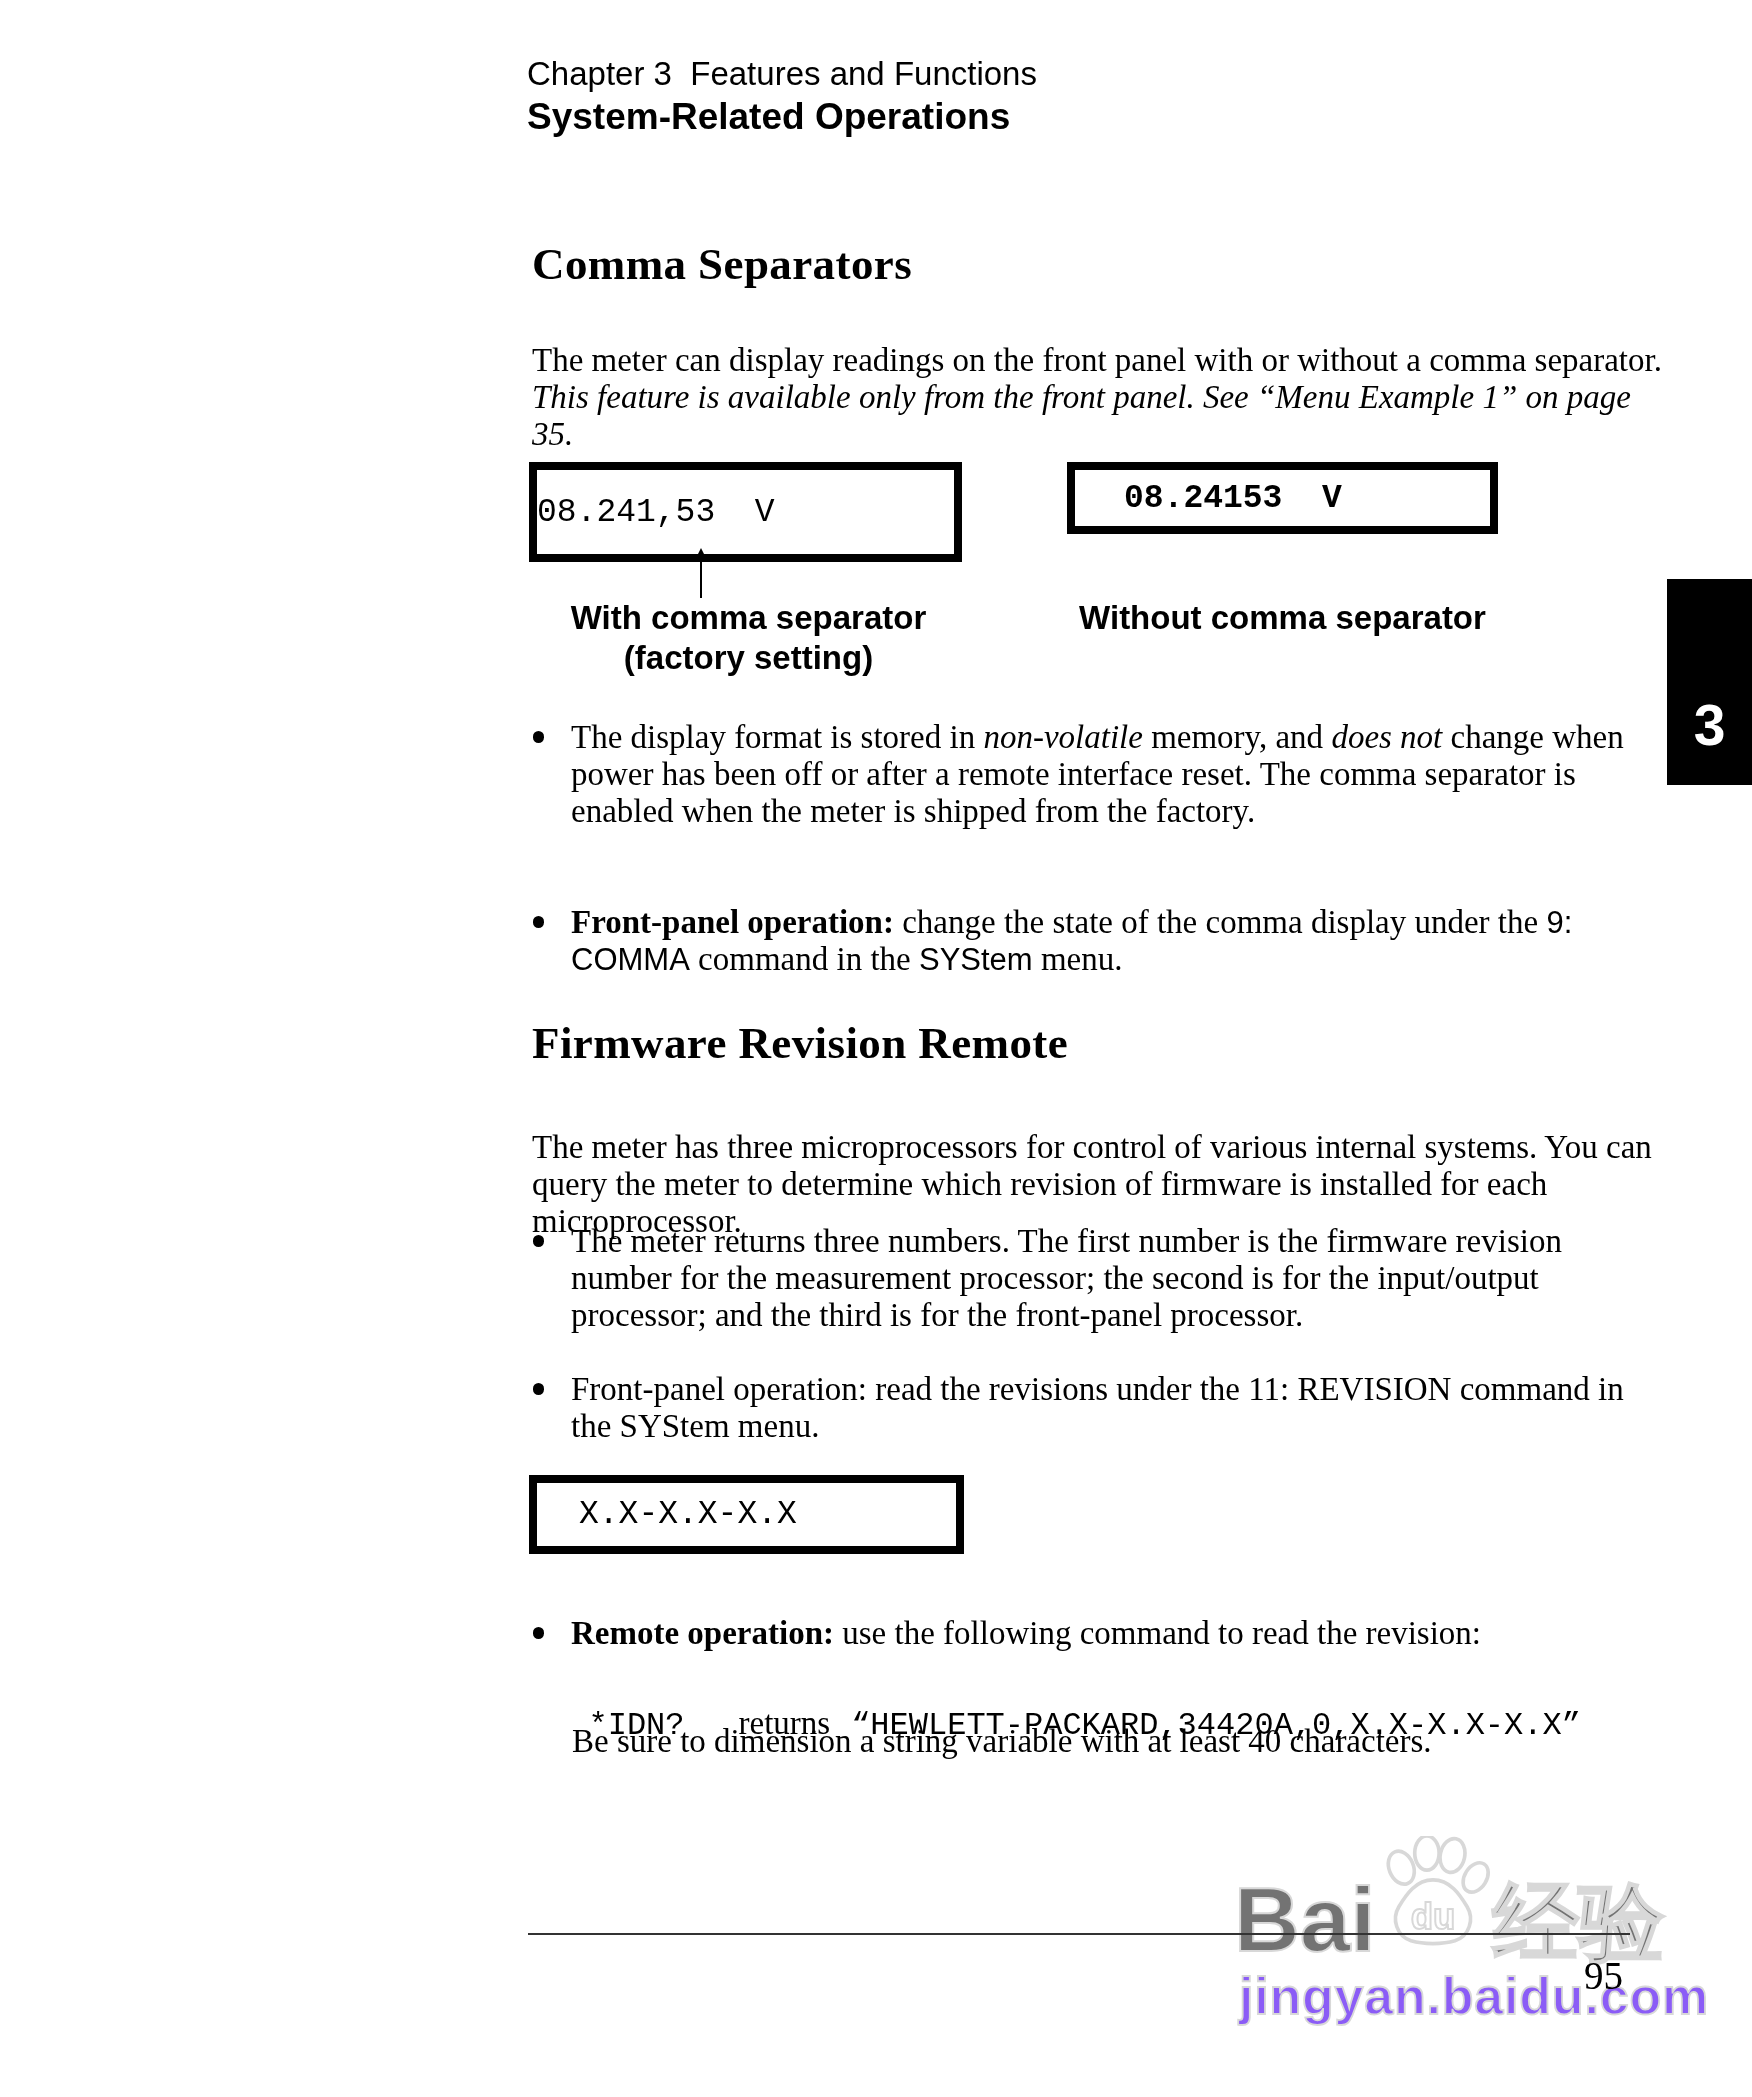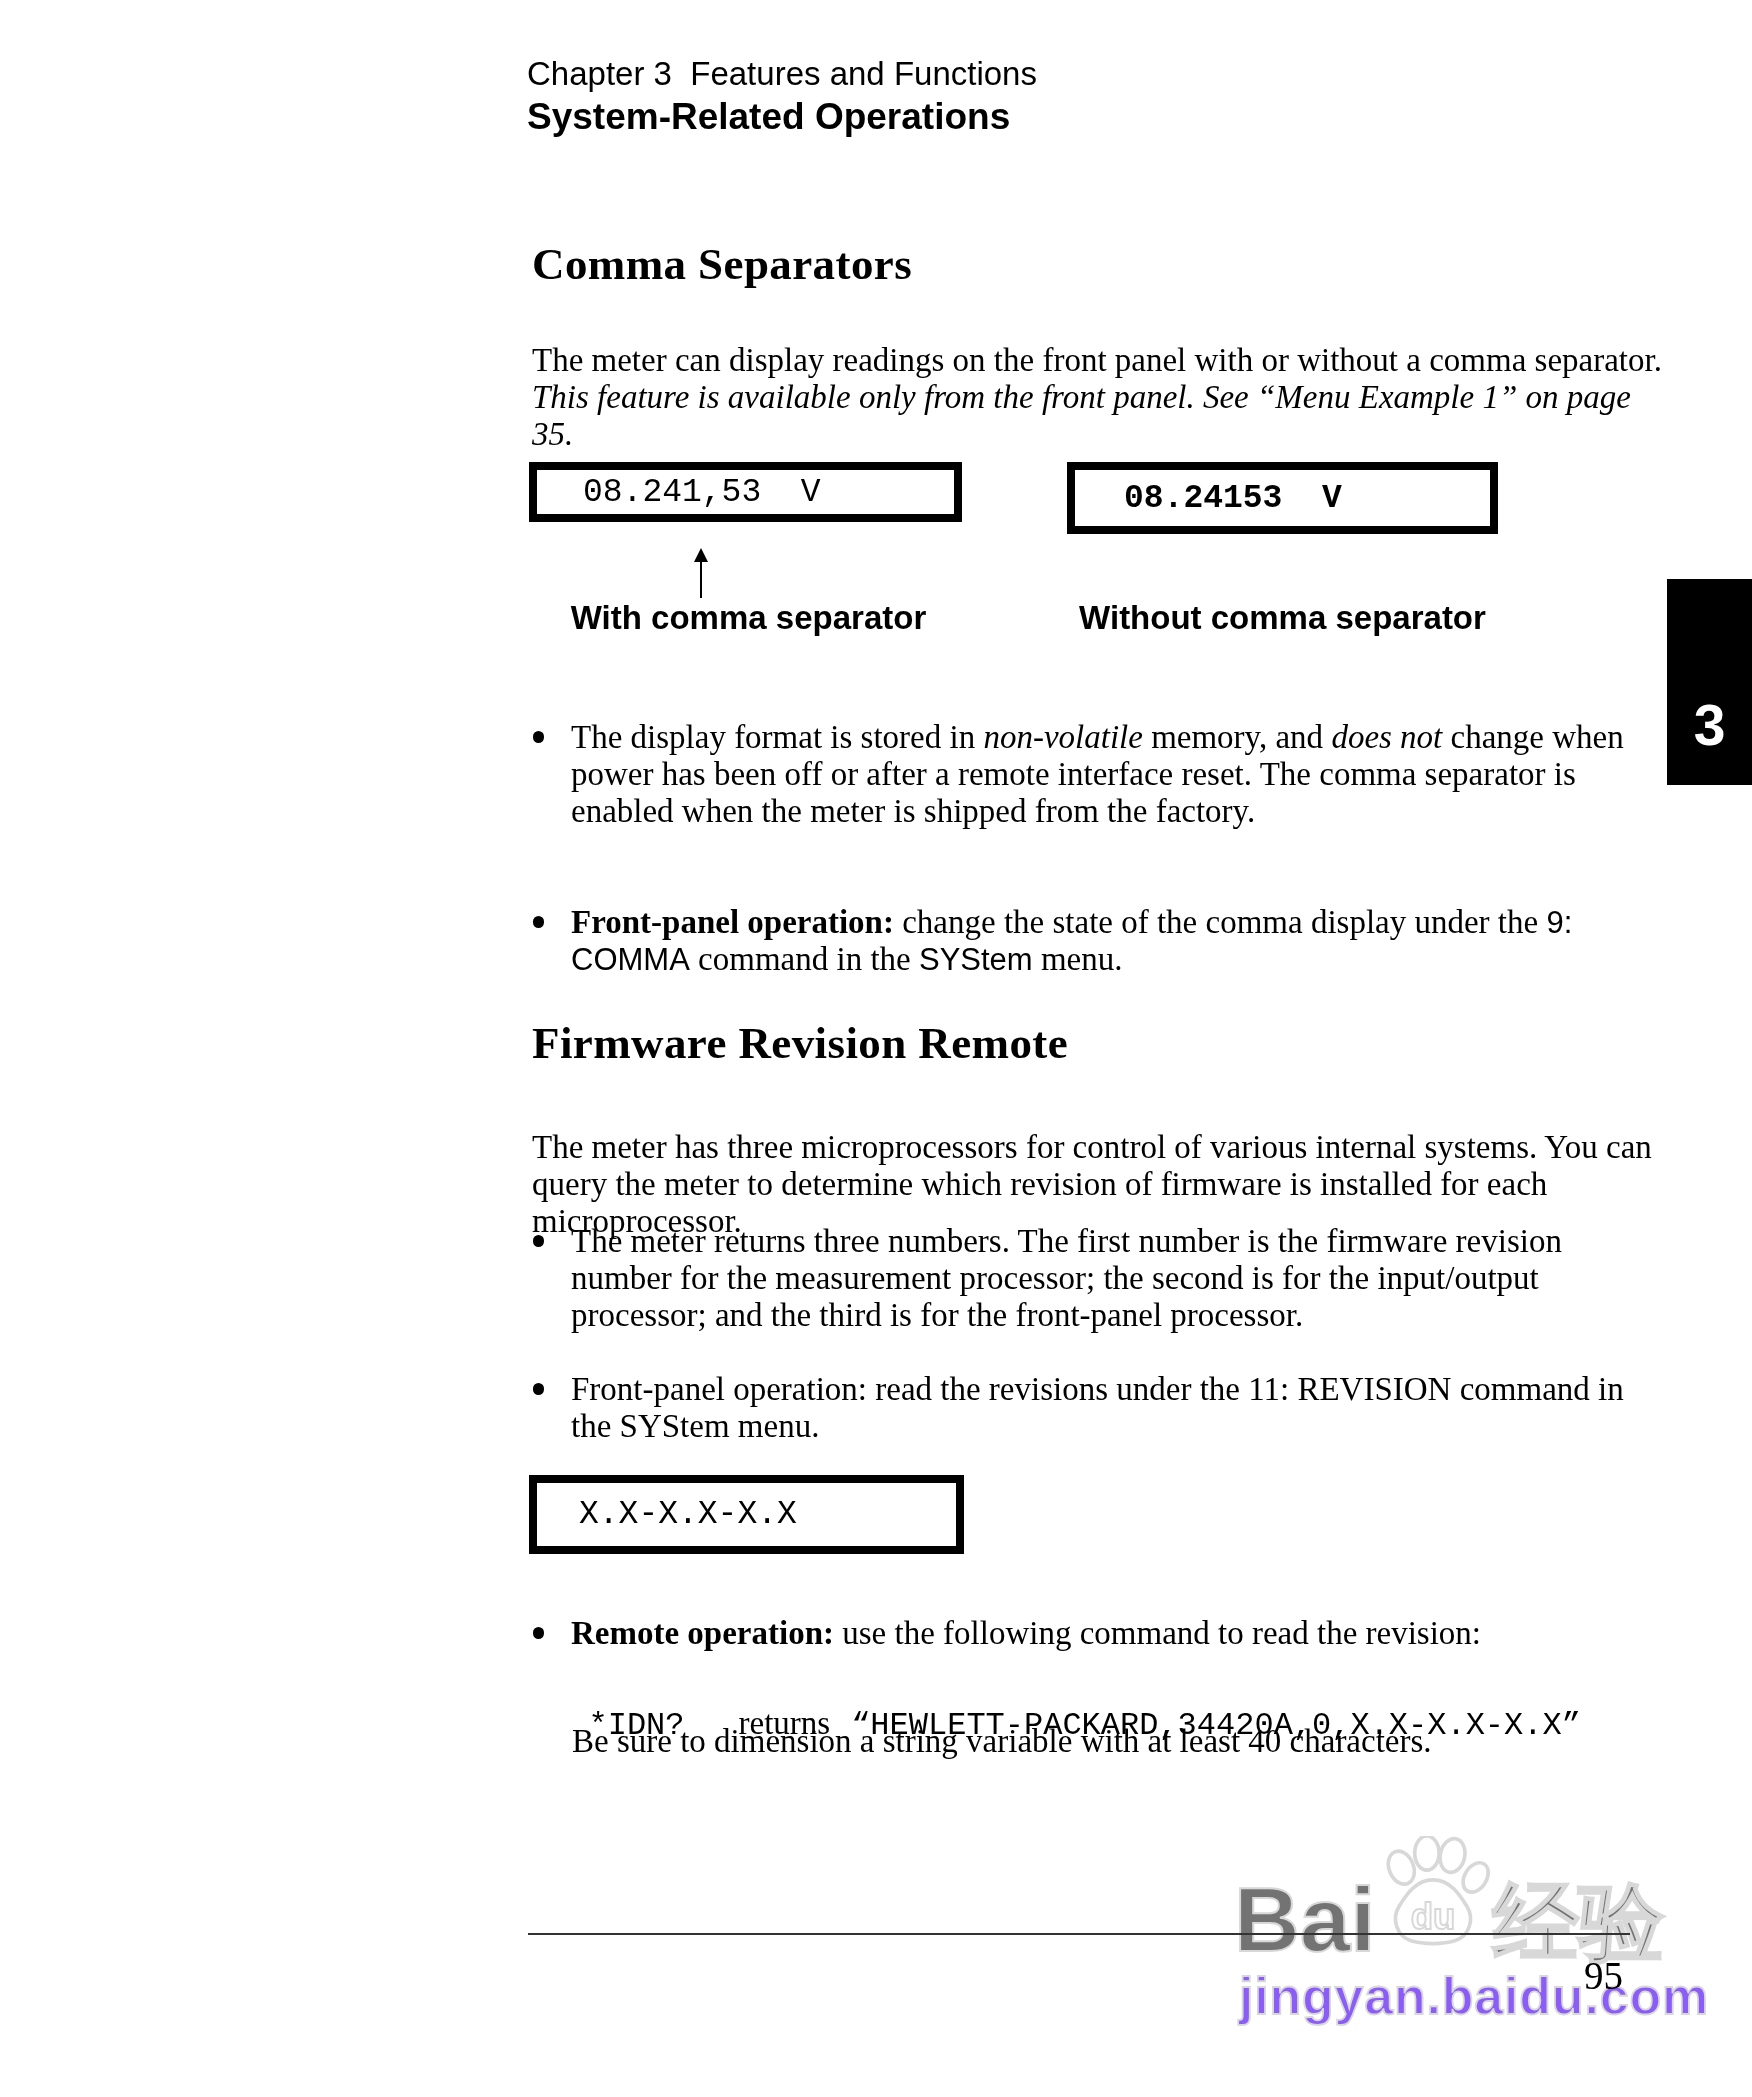--- a/index.html
+++ b/index.html
@@ -26,21 +26,21 @@
   .it{font-style:italic;}
   .bold{font-weight:700;}
   .panelcmd{font-family:"Liberation Sans", sans-serif;font-size:31px;}
 
   
   .dbox{
     border:8.1px solid #000;box-sizing:border-box;background:#fff;
     display:flex;align-items:center;
     font:400 33px "Liberation Mono", monospace;white-space:pre;
   }
-  #box-with{left:529px;top:462px;width:433px;height:60px;padding-left:46px;text-align:center;}
+  #box-with{left:529px;top:462px;width:433px;height:100px;text-align:center;}
   #box-without{left:1067px;top:462px;width:431px;height:72px;padding-left:49px;font-weight:bold;}
   #box-rev{left:529px;top:1475px;width:435px;height:79px;padding-left:42px;}
 
   
   #comma-arrow{left:692px;top:548px;width:18px;display:flex;flex-direction:column;align-items:center;}
   #comma-arrow .head{width:0;height:0;border-left:7.3px solid transparent;border-right:7.3px solid transparent;border-bottom:14px solid #000;}
   #comma-arrow .shaft{width:2.4px;height:36px;background:#000;}
 
   
   .cap{font:700 33px/1.2 "Liberation Sans", sans-serif;text-align:center;}
@@ -111,20 +111,21 @@
   <span>08.24153  V</span>
 </div>
 
 <div class="abs" id="comma-arrow">
   <div class="head"></div>
   <div class="shaft"></div>
 </div>
 
 <div class="abs cap" id="cap-with">
   <div>With comma separator</div>
+  <div>(factory setting)</div>
 </div>
 <div class="abs cap" id="cap-without">Without comma separator</div>
 
 <div class="abs bullet" id="b1">
   <span class="dotcell">
       <span class="dotmark"></span>
     </span>
   <span class="bt"><span>The display format is stored in </span><span class="it">non-volatile</span><span> memory, and </span><span class="it">does not</span><span> change when power has been off or after a remote interface reset. The comma separator is enabled when the meter is shipped from the factory.</span></span>
 </div>
 

